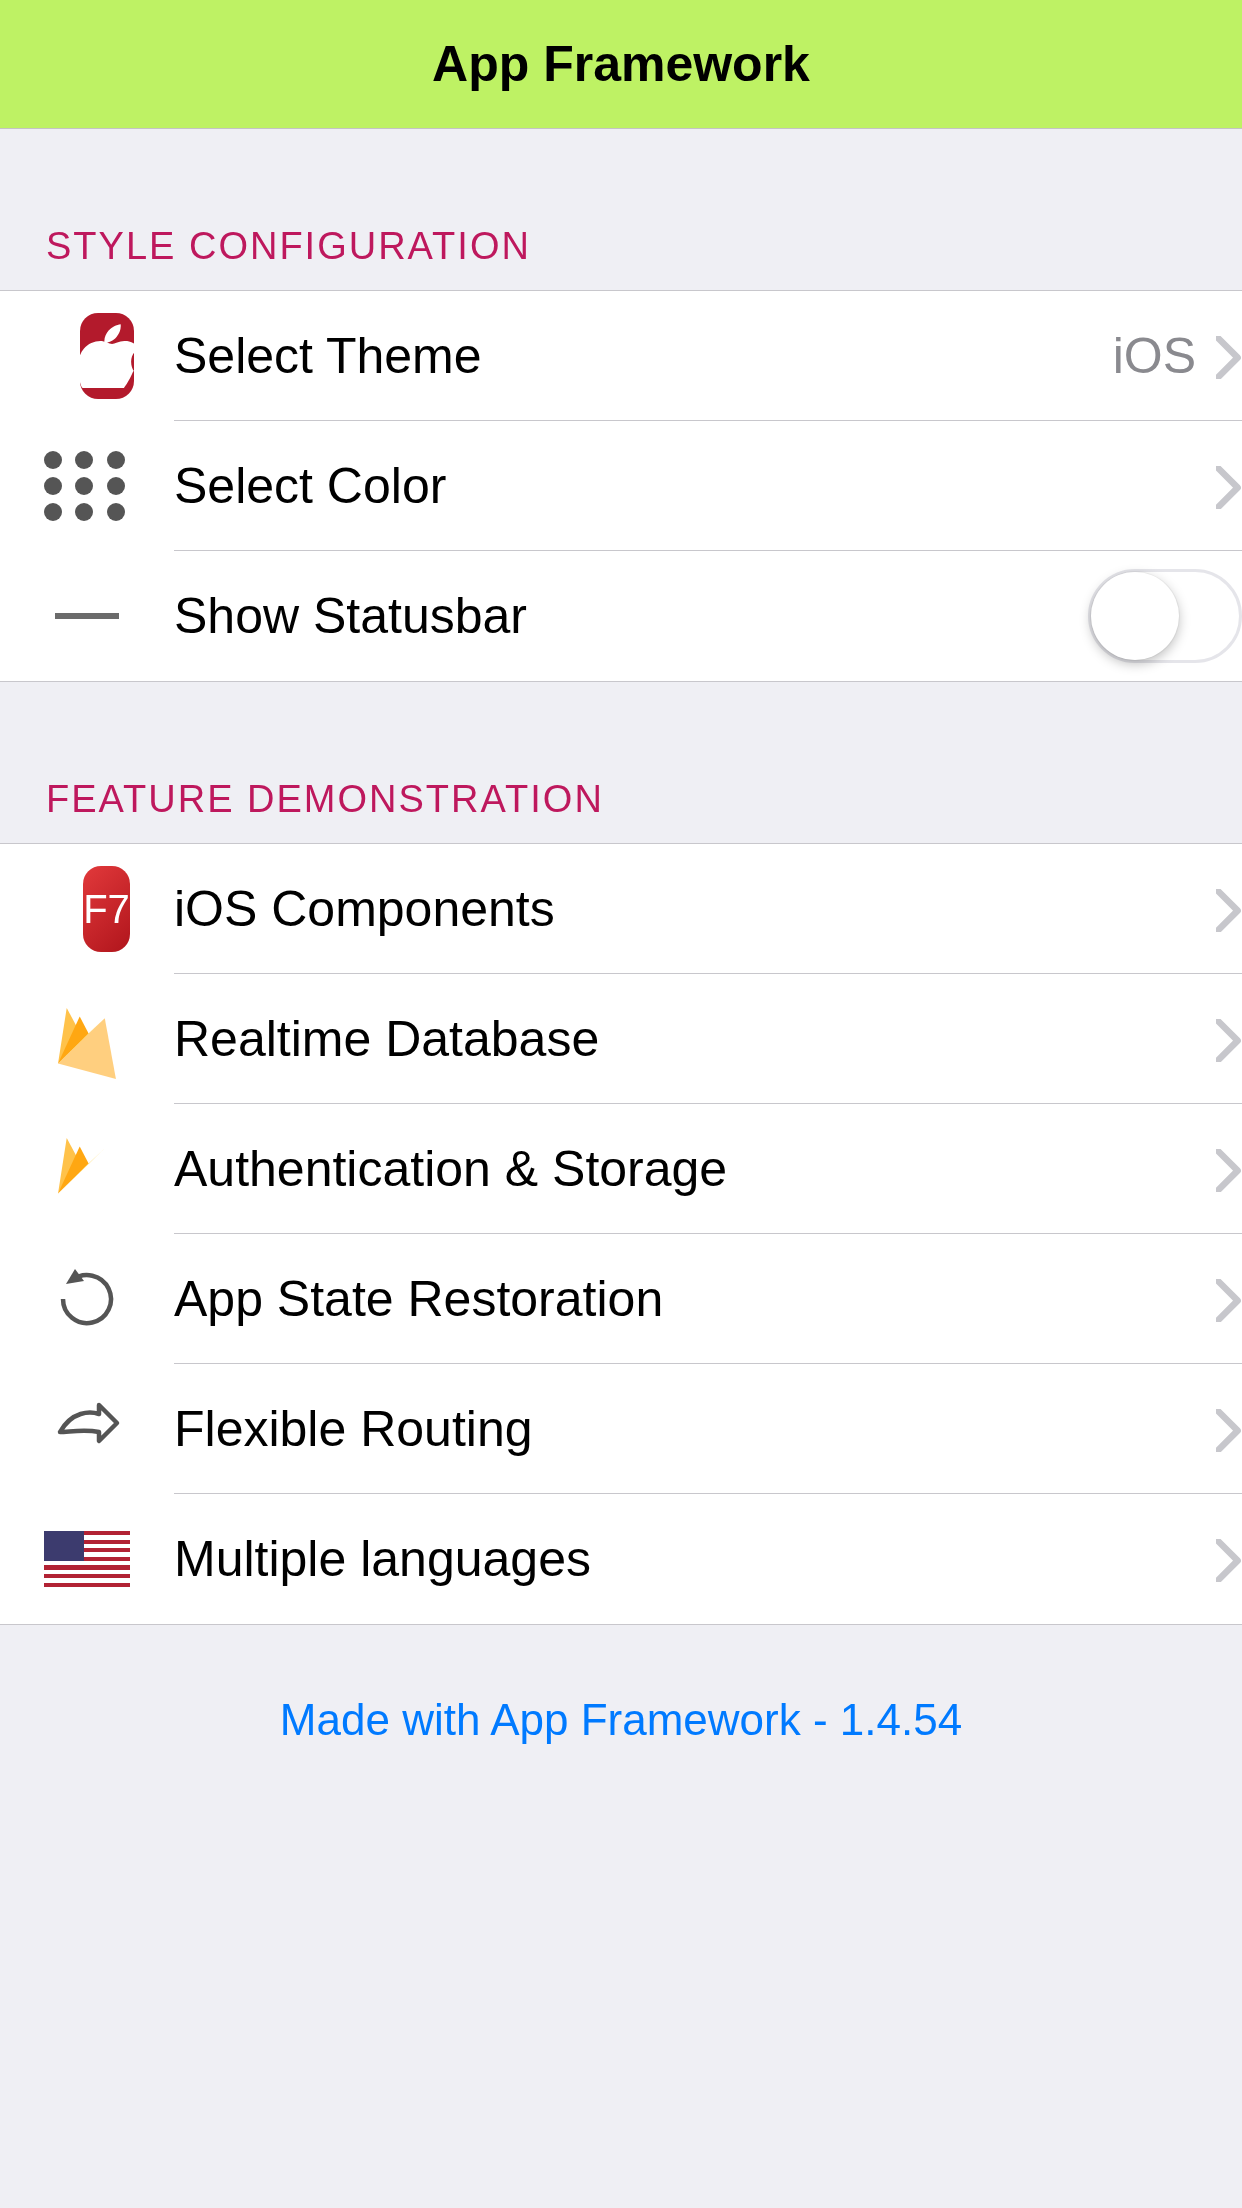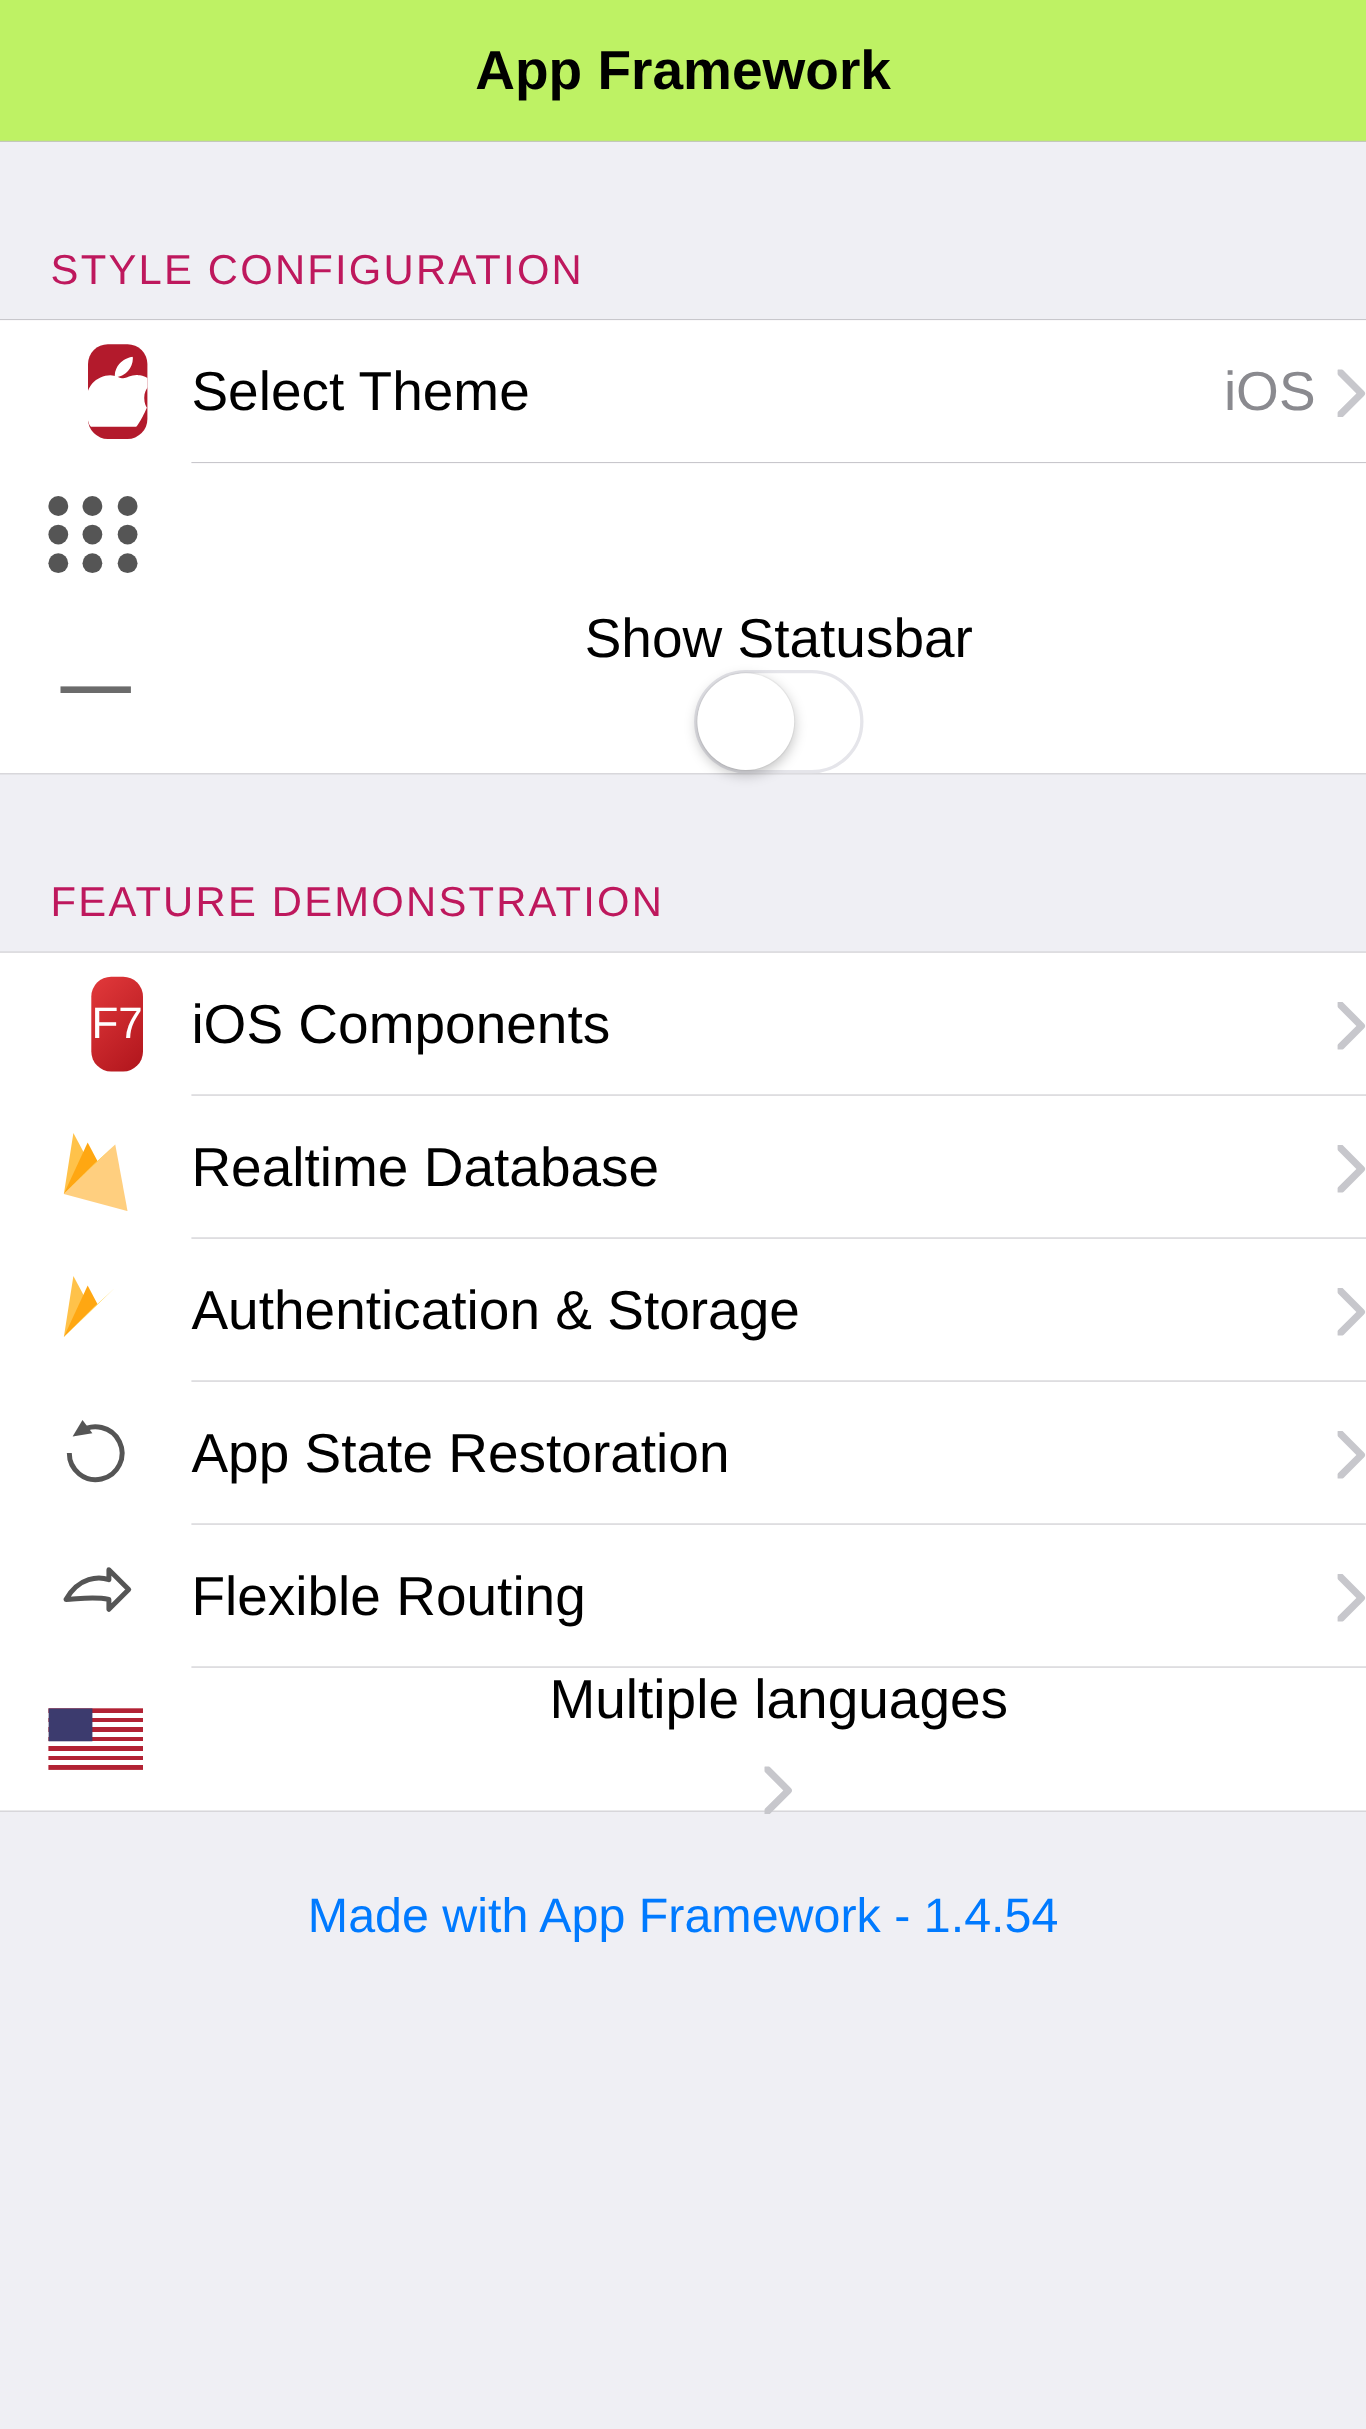--- a/index.html
+++ b/index.html
@@ -55,21 +55,21 @@
     flex-shrink: 0;
     margin-right: 44px;
   }
   .item-inner {
     flex: 1;
     display: flex;
     align-items: center;
     min-height: 130px;
     border-bottom: 1px solid #c8c7cc;
   }
-  .item:last-child .item-inner { border-bottom: none; flex-direction: column; }
+  .item:last-child .item-inner { border-bottom: none; }
   .item-title {
     font-size: 50px;
     color: #000;
     flex: 1;
   }
   .item-after {
     font-size: 50px;
     color: #8a8a8f;
     margin-right: 20px;
   }
@@ -169,20 +169,28 @@
           <span></span>
           <span></span>
           <span></span>
           <span></span>
           <span></span>
           <span></span>
           <span></span>
           <span></span>
           <span></span>
         </div>
+    </div>
+    <div class="item-inner">
+      <div class="item-title">Select Color</div>
+      <div class="chevron">
+        <svg viewBox="0 0 12 20">
+            <path d="M1 1l9 9-9 9" stroke="#c7c7cc" stroke-width="3" fill="none" stroke-linecap="round" stroke-linejoin="round"></path>
+          </svg>
+      </div>
     </div>
   </div>
 
   <div class="item">
     <div class="item-media">
       <div class="bar"></div>
     </div>
     <div class="item-inner">
       <div class="item-title">Show Statusbar</div>
       <div class="toggle">

